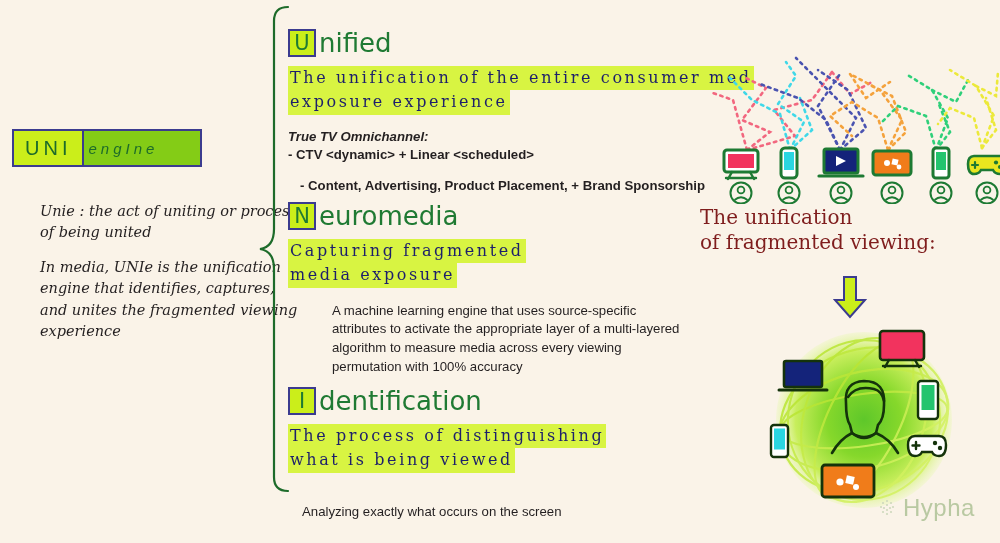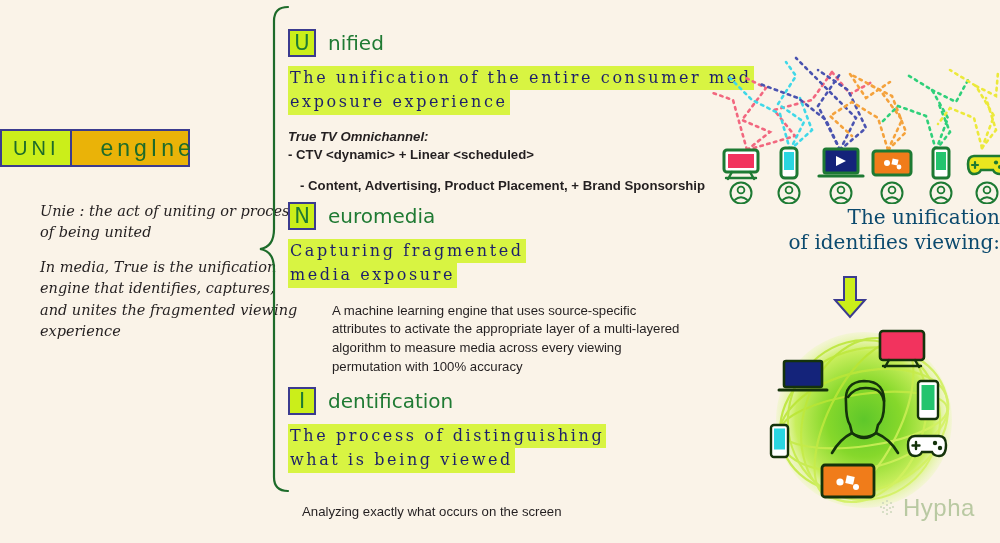--- a/index.html
+++ b/index.html
@@ -7,32 +7,32 @@
     width:1000px;height:543px;
     background:#faf3e8;
     font-family:"Liberation Sans", sans-serif;
     overflow:hidden;
     position:relative;
   }
   .stage{position:absolute;left:0;top:0;width:1000px;height:543px;}
 
   
   .logo-box{
-    position:absolute;left:0;top:129px;width:190px;height:38px;
+    position:absolute;left:12px;top:129px;width:190px;height:38px;
     border:2px solid #3b3b8f;box-sizing:border-box;display:flex;align-items:stretch;
-    background:#eab308;
+    background:#84cc16;
   }
   .logo-uni{
     background:#cbee1a;display:flex;align-items:center;justify-content:center;
     padding:0 11px;color:#1d6b2a;font-size:20px;letter-spacing:4px;font-weight:500;
     border-right:2px solid #3b3b8f;
   }
   .logo-engine{
-    display:flex;align-items:center;justify-content:center;padding:0 28px;
-    color:#1d6b2a;font-size:23px;letter-spacing:4px;
+    display:flex;align-items:center;justify-content:center;padding:0 4px;
+    color:#1d6b2a;font-size:15px;letter-spacing:4px;font-style:italic;
   }
   .def-block{
     position:absolute;left:12px;width:258px;
     font-family:"DejaVu Serif", serif;font-style:italic;
     font-size:14.5px;line-height:1.47;color:#231f20;margin-left:28px;
   }
   #def1{top:201px;}
   #def2{top:257px;}
 
   
@@ -41,21 +41,21 @@
   
   .section{position:absolute;left:288px;}
   .head-row{display:flex;align-items:center;height:30px;}
   .head-letter{
     width:28px;height:28px;background:#cbee1a;border:2px solid #3b3b8f;
     box-sizing:border-box;display:flex;align-items:center;justify-content:center;
     color:#1f7a33;font-size:21px;font-weight:400;
     font-family:"DejaVu Sans", sans-serif;
   }
   .head-rest{
-    margin-left:12px;color:#1f7a33;font-size:20px;
+    margin-left:3px;color:#1f7a33;font-size:26px;
     font-family:"DejaVu Sans", sans-serif;
   }
   .hl{
     display:block;width:max-content;background:#d8f442;color:#1d1f6b;
     font-family:"DejaVu Serif", serif;font-size:16px;letter-spacing:2.6px;
     line-height:1.52;padding:0 2px;
   }
   .hlwrap{margin-top:8px;}
   .body-txt{
     color:#231f20;font-size:13.2px;line-height:1.42;
@@ -63,42 +63,42 @@
   }
   .ital{font-style:italic;}
 
   
   .net{position:absolute;left:700px;top:40px;width:300px;height:160px;}
 
   .dev-row{position:absolute;left:706px;top:146px;width:294px;height:58px;}
   .dev-cell{position:absolute;width:46px;text-align:center;}
 
   .unif-title{
-    position:absolute;left:700px;top:205px;width:300px;text-align:right;
-    font-family:"DejaVu Serif", serif;font-size:20px;color:#0c4a6e;line-height:1.27;
+    position:absolute;left:700px;top:205px;width:300px;text-align:left;
+    font-family:"DejaVu Serif", serif;font-size:20px;color:#7f1d1d;line-height:1.27;
   }
   .arrow{position:absolute;left:832px;top:275px;width:36px;height:44px;}
 
   .orb{position:absolute;left:758px;top:325px;width:212px;height:195px;}
 
   .wm{position:absolute;left:878px;top:494px;display:flex;align-items:center;gap:7px;}
   .wm-text{font-size:24px;color:#b9c9a2;font-family:"Liberation Sans", sans-serif;letter-spacing:.5px;}
 </style>
 </head>
 <body>
 
 <div class="stage">
 
   <div class="logo-box">
     <div class="logo-uni">UNI</div>
     <div class="logo-engine">engIne</div>
   </div>
 
   <div class="def-block" id="def1">Unie : the act of uniting or process of being united</div>
-  <div class="def-block" id="def2">In media, True is the unification engine that identifies, captures, and unites the fragmented viewing experience</div>
+  <div class="def-block" id="def2">In media, UNIe is the unification engine that identifies, captures, and unites the fragmented viewing experience</div>
 
   <div class="brace">
     <svg width="34" height="490" viewBox="0 0 34 490">
       <path d="M30 3 Q16 3 16 17 L16 225 Q16 243 2 245 Q16 247 16 265 L16 473 Q16 487 30 487" fill="none" stroke="#1d6b2a" stroke-width="2.2" stroke-linecap="round"></path>
     </svg>
   </div>
 
   <div class="section" id="sec0" style="top:28px;">
     <div class="head-row">
       <div class="head-letter">U</div>
@@ -282,21 +282,21 @@
           <circle cx="12" cy="11" r="10.5" fill="none" stroke="#1d7a33" stroke-width="2"></circle>
           <circle cx="12" cy="8" r="3.4" fill="none" stroke="#1d7a33" stroke-width="1.8"></circle>
           <path d="M5.5 18 Q12 12.5 18.5 18" fill="none" stroke="#1d7a33" stroke-width="1.8"></path>
         </g>
       </svg>
     </div>
   </div>
 
   <div class="unif-title">
     <div>The unification</div>
-    <div>of identifies viewing:</div>
+    <div>of fragmented viewing:</div>
   </div>
 
   <div class="arrow">
     <svg width="36" height="44" viewBox="0 0 36 44">
       <path d="M12 2 H24 V25 H33 L18 42 L3 25 H12 Z" fill="#cbee1a" stroke="#3b3b8f" stroke-width="2"></path>
     </svg>
   </div>
 
   <div class="orb">
     <svg width="212" height="195" viewBox="0 0 212 195">

